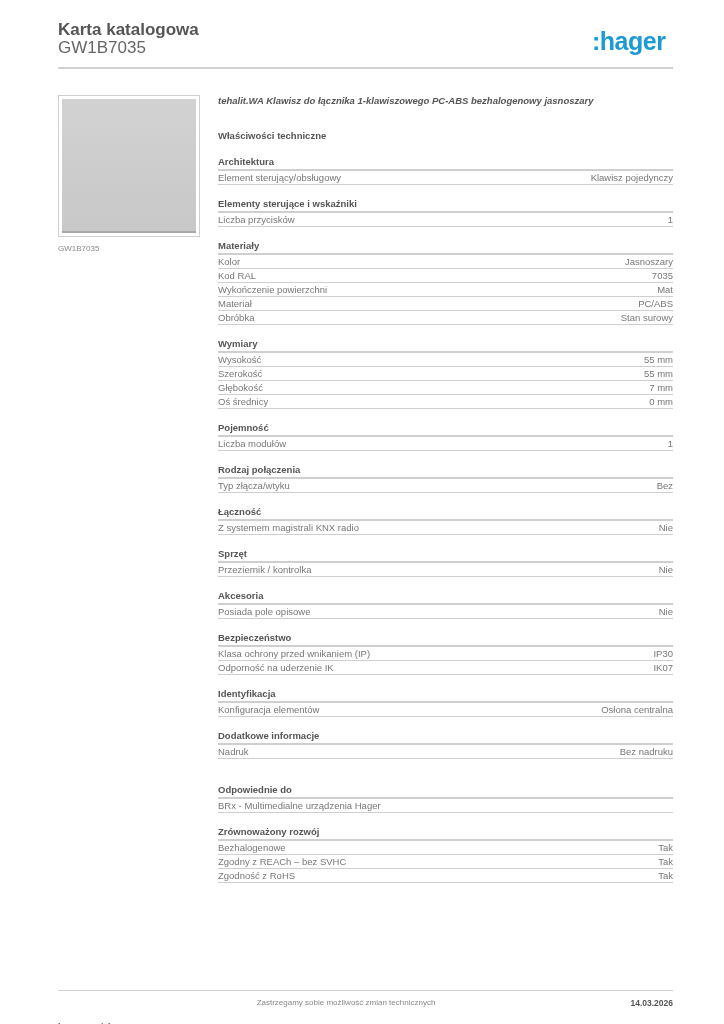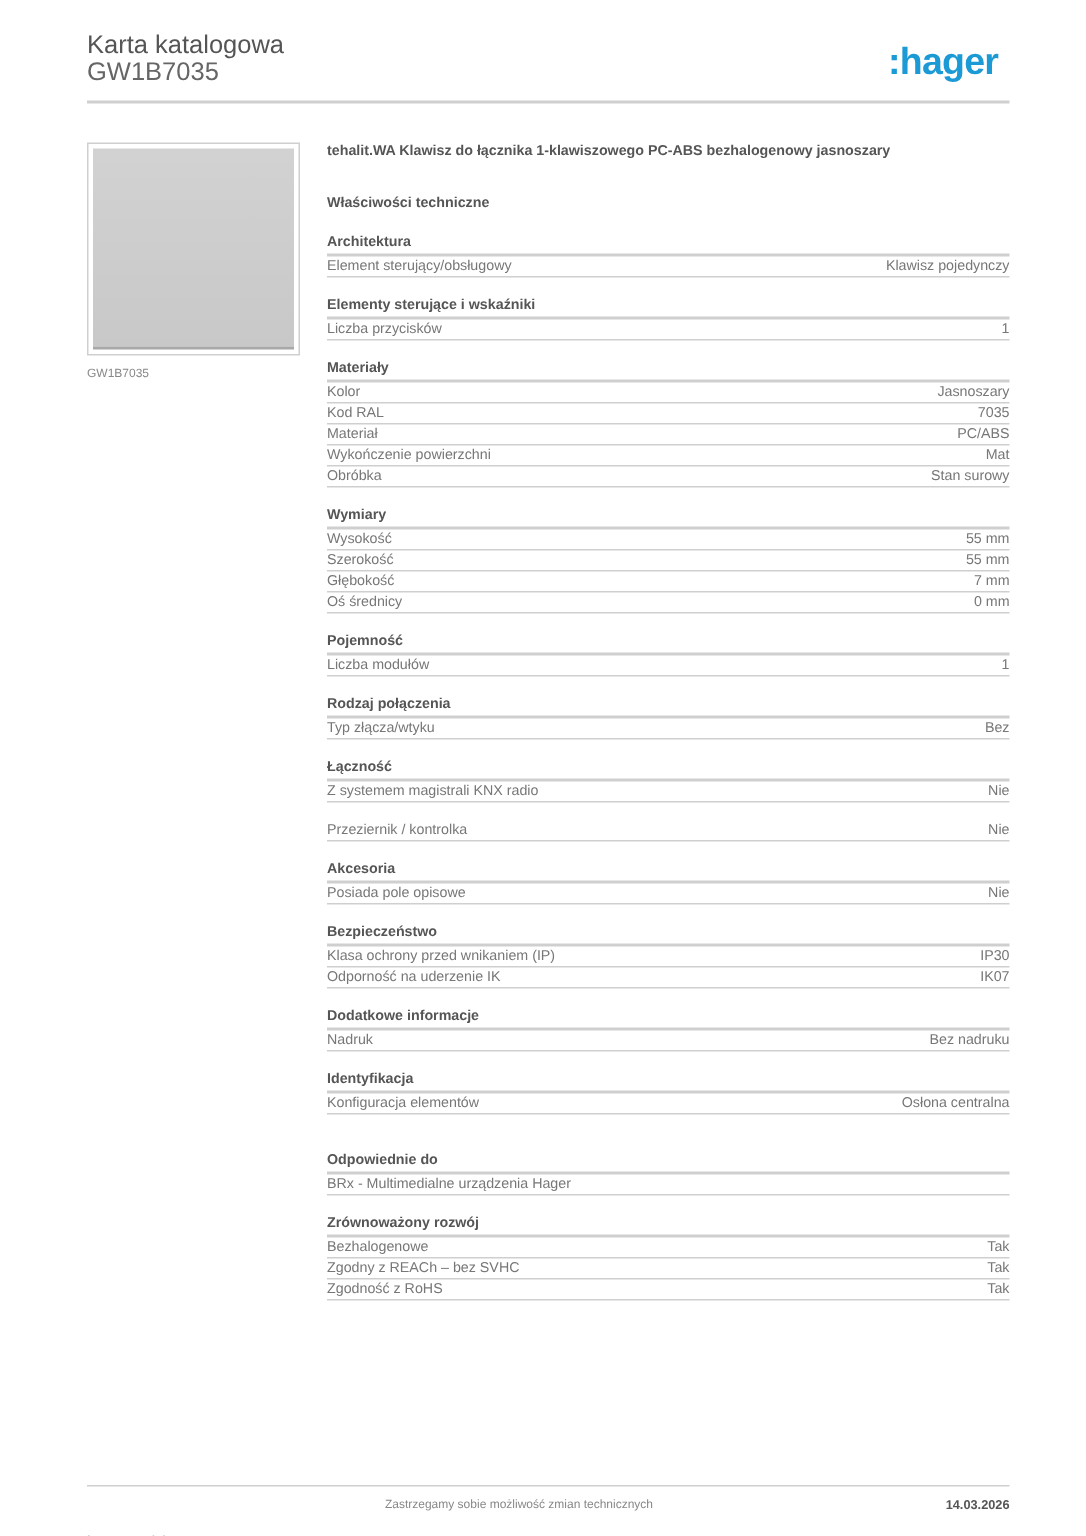--- a/index.html
+++ b/index.html
@@ -2,21 +2,21 @@
 <html><head>
 <meta charset="utf-8">
 <style>
   html, body { margin: 0; padding: 0; background: #ffffff; }
   body {
     width: 724px; height: 1024px; position: relative; overflow: hidden;
     font-family: "Liberation Sans", sans-serif; color: #555;
   }
   .header-title {
     position: absolute; left: 58px; top: 20px;
-    font-size: 17px; font-weight: normal; color: #555; line-height: 20px;
+    font-size: 17px; font-weight: bold; color: #555; line-height: 20px;
   }
   .header-code {
     position: absolute; left: 58px; top: 38px;
     font-size: 17px; color: #666; line-height: 20px;
   }
   .logo {
     position: absolute; left: 592px; top: 26px;
     font-size: 25px; font-weight: bold; color: #1c9ad6; letter-spacing: -0.5px;
     line-height: 30px;
   }
@@ -32,21 +32,21 @@
     background: linear-gradient(#d2d2d2, #c8c8c8);
     border-bottom: 2px solid #a8a8a8;
   }
   .image-caption {
     position: absolute; left: 58px; top: 244px; font-size: 8px; color: #888;
   }
   .content {
     position: absolute; left: 218px; top: 94px; width: 455px;
   }
   .product-desc {
-    font-size: 9.5px; font-weight: bold; color: #555; height: 14px; line-height: 14px;
+    font-size: 9.5px; font-weight: bold; color: #555; height: 14px; line-height: 14px; font-style: italic;
   }
   .section-top {
     margin-top: 21px; font-size: 9.5px; font-weight: bold; color: #555;
     height: 14px; line-height: 14px;
   }
   .group { margin-top: 12px; }
   .group.first { margin-top: 12px; }
   .group.gap { margin-top: 24px; }
   .group-title {
     font-size: 9.5px; font-weight: bold; color: #555; height: 14px; line-height: 14px;
@@ -110,28 +110,28 @@
         <div class="group-title">Materiały</div>
         <div class="row">
           <span class="lbl">Kolor</span>
           <span class="val">Jasnoszary</span>
         </div>
         <div class="row">
           <span class="lbl">Kod RAL</span>
           <span class="val">7035</span>
         </div>
         <div class="row">
+          <span class="lbl">Wykończenie powierzchni</span>
+          <span class="val">Mat</span>
+        </div>
+        <div class="row">
           <span class="lbl">Materiał</span>
           <span class="val">PC/ABS</span>
         </div>
         <div class="row">
-          <span class="lbl">Wykończenie powierzchni</span>
-          <span class="val">Mat</span>
-        </div>
-        <div class="row">
           <span class="lbl">Obróbka</span>
           <span class="val">Stan surowy</span>
         </div>
       </div>
       <div class="group">
         <div class="group-title">Wymiary</div>
         <div class="row">
           <span class="lbl">Wysokość</span>
           <span class="val">55 mm</span>
         </div>
@@ -163,20 +163,21 @@
         </div>
       </div>
       <div class="group">
         <div class="group-title">Łączność</div>
         <div class="row">
           <span class="lbl">Z systemem magistrali KNX radio</span>
           <span class="val">Nie</span>
         </div>
       </div>
       <div class="group">
+        <div class="group-title">Sprzęt</div>
         <div class="row">
           <span class="lbl">Przeziernik / kontrolka</span>
           <span class="val">Nie</span>
         </div>
       </div>
       <div class="group">
         <div class="group-title">Akcesoria</div>
         <div class="row">
           <span class="lbl">Posiada pole opisowe</span>
           <span class="val">Nie</span>
@@ -187,31 +188,31 @@
         <div class="row">
           <span class="lbl">Klasa ochrony przed wnikaniem (IP)</span>
           <span class="val">IP30</span>
         </div>
         <div class="row">
           <span class="lbl">Odporność na uderzenie IK</span>
           <span class="val">IK07</span>
         </div>
       </div>
       <div class="group">
+        <div class="group-title">Identyfikacja</div>
+        <div class="row">
+          <span class="lbl">Konfiguracja elementów</span>
+          <span class="val">Osłona centralna</span>
+        </div>
+      </div>
+      <div class="group">
         <div class="group-title">Dodatkowe informacje</div>
         <div class="row">
           <span class="lbl">Nadruk</span>
           <span class="val">Bez nadruku</span>
-        </div>
-      </div>
-      <div class="group">
-        <div class="group-title">Identyfikacja</div>
-        <div class="row">
-          <span class="lbl">Konfiguracja elementów</span>
-          <span class="val">Osłona centralna</span>
         </div>
       </div>
       <div class="group gap">
         <div class="group-title">Odpowiednie do</div>
         <div class="row">
           <span class="lbl">BRx - Multimedialne urządzenia Hager</span>
           <span class="val"></span>
         </div>
       </div>
       <div class="group">

